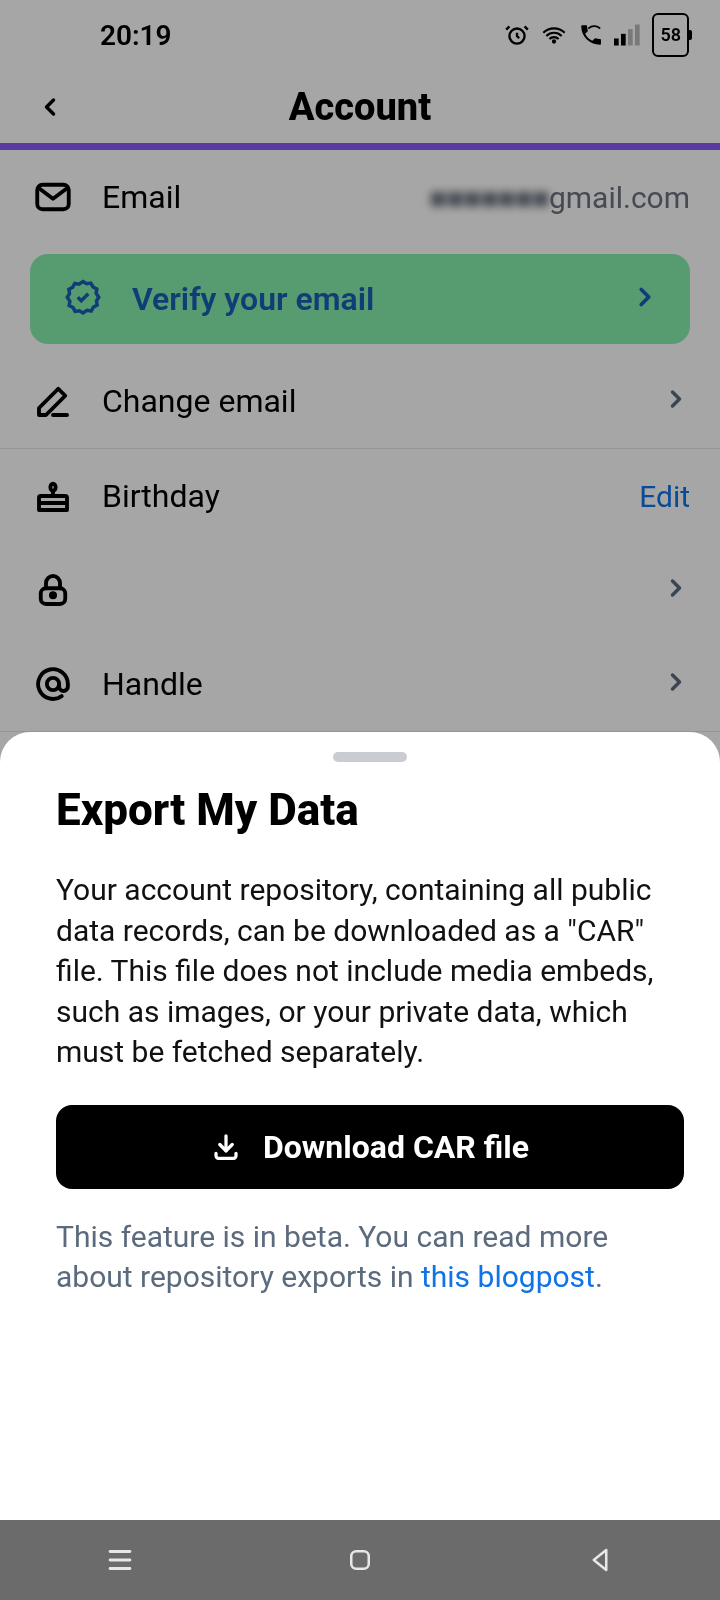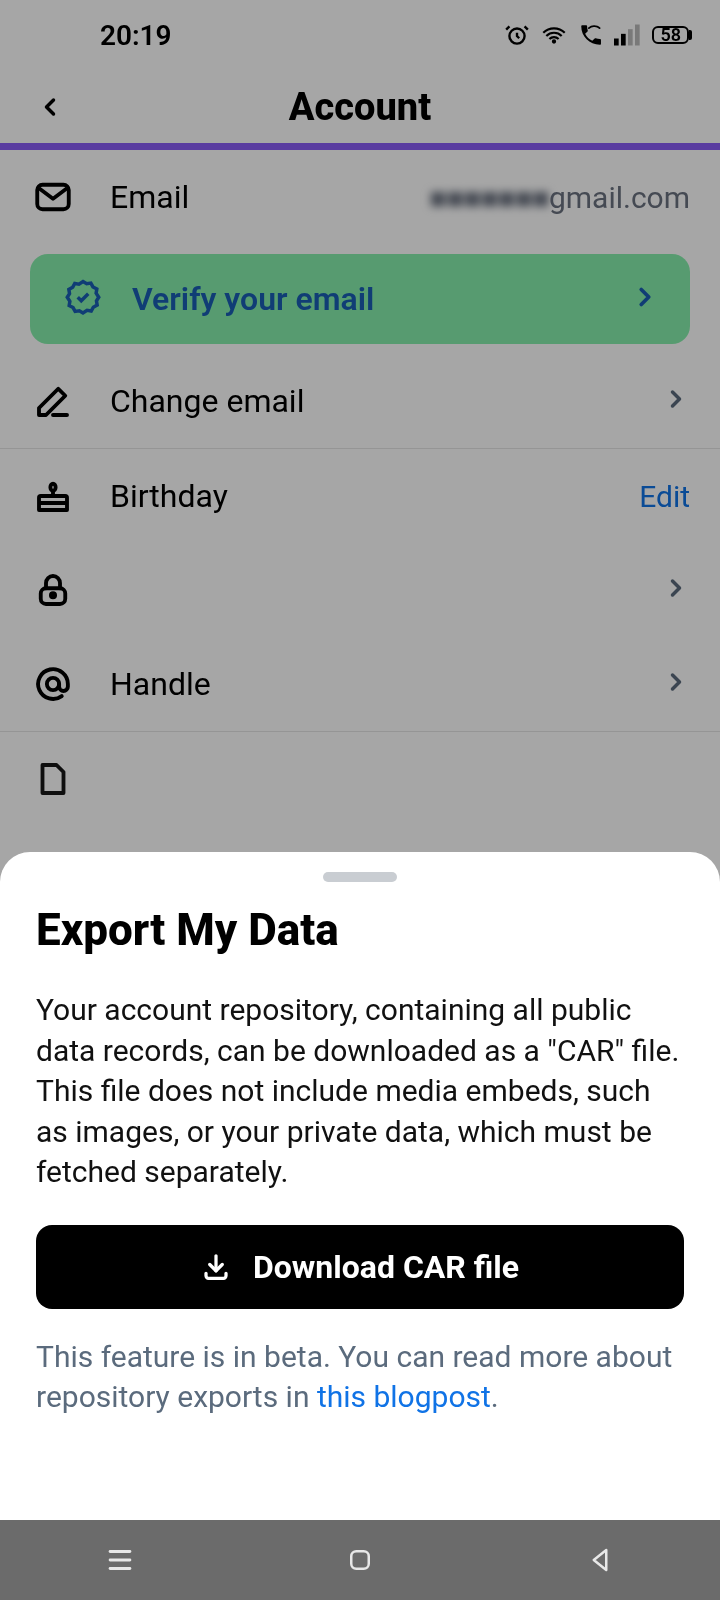--- a/index.html
+++ b/index.html
@@ -26,21 +26,21 @@
       padding: 0 28px 0 100px;
     }
     .status-time { font-size: 28px; font-weight: 600; }
     .status-right { display: flex; align-items: center; gap: 10px; }
     .status-icon { display: inline-flex; }
     .battery-wrap {
       display:flex; align-items:center;
     }
     .battery-box {
       border: 2px solid #000; border-radius: 6px; padding: 0 6px;
-      font-size: 18px; font-weight: 600; height: 18px; line-height: 22px;
+      font-size: 18px; font-weight: 600; height: 44px; line-height: 22px;
       display: inline-flex; align-items: center;
     }
     .battery-nub { width:3px; height:10px; background:#000; border-radius:0 2px 2px 0; }
 
     
     .header {
       height: 80px;
       border-bottom: 7px solid #8b5cf6;
       position: relative;
       display: flex;
@@ -64,21 +64,21 @@
       display: flex;
       align-items: center;
       padding: 24px 30px;
       gap: 26px;
     }
     .row-icon {
       width: 46px; height: 46px;
       display: flex; align-items: center; justify-content: center;
       color: #000;
     }
-    .row-label { font-size: 32px; font-weight: 400; color: #000; flex: 0 0 auto; margin-left: 8px; }
+    .row-label { font-size: 32px; font-weight: 400; color: #000; flex: 0 0 auto; }
     .row-spacer { flex: 1; }
     .row-value { font-size: 30px; color: #6b7280; }
     .row-action { font-size: 30px; color: #1073e6; }
     .chevron { color: #5b6b7d; }
 
     .verify-card {
       margin: 10px 30px;
       background: #86efac;
       border-radius: 18px;
       display: flex;
@@ -96,22 +96,22 @@
       inset: 0;
       background: rgba(0,0,0,0.35);
     }
 
     
     .sheet {
       position: absolute;
       left: 0; right: 0; bottom: 0;
       background: #fff;
       border-radius: 30px 30px 0 0;
-      padding: 20px 36px 100px 36px;
-      height: 748px;
+      padding: 20px 36px 100px 56px;
+      height: 868px;
     }
     .drag-handle {
       width: 74px; height: 10px;
       background: #c9cdd2; border-radius: 6px;
       margin: 0 auto 22px auto;
     }
     .sheet-title { font-size: 44px; font-weight: 800; margin-bottom: 34px; }
     .sheet-body { font-size: 30px; line-height: 1.35; color:#111; margin-bottom: 32px; }
     .primary-btn {
       width: 100%;

